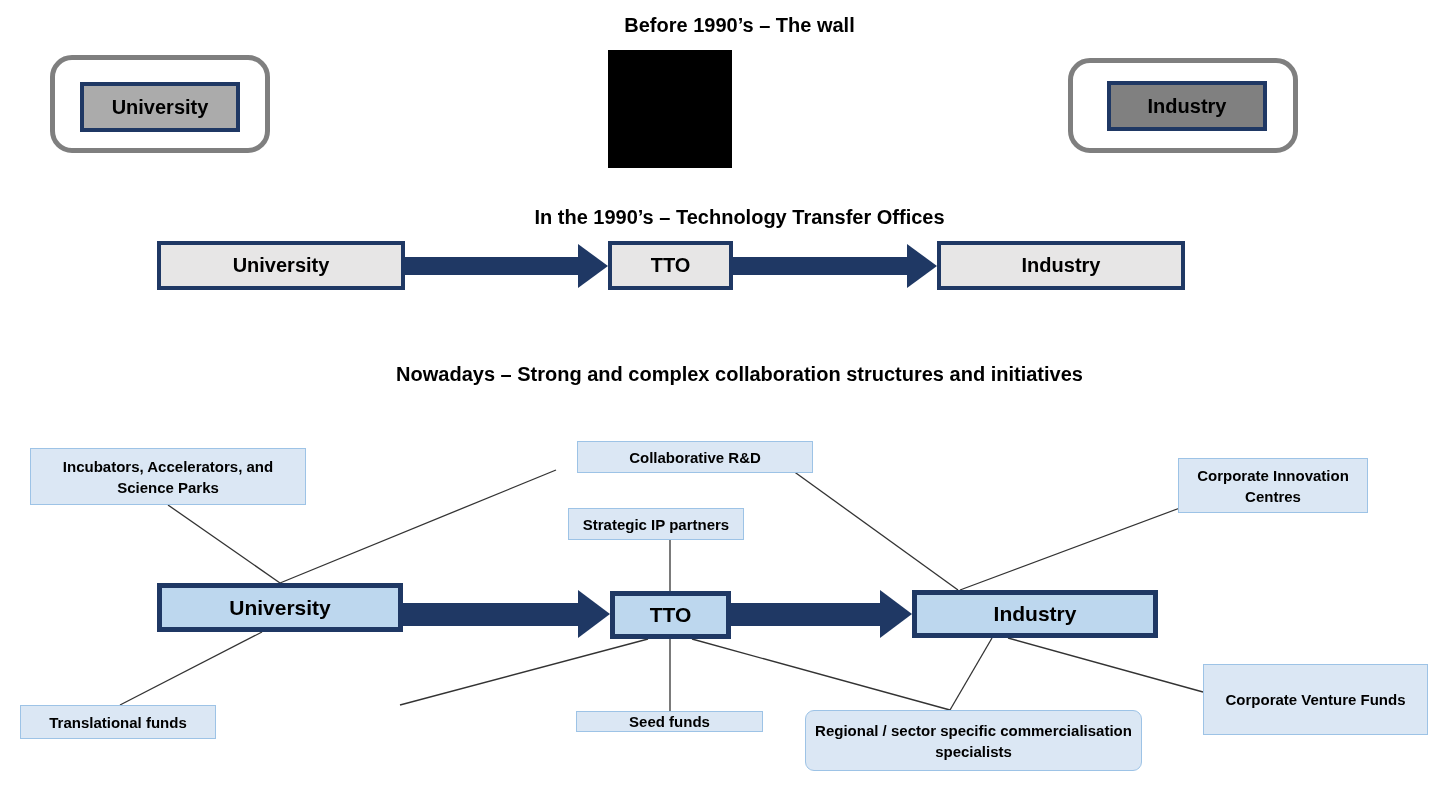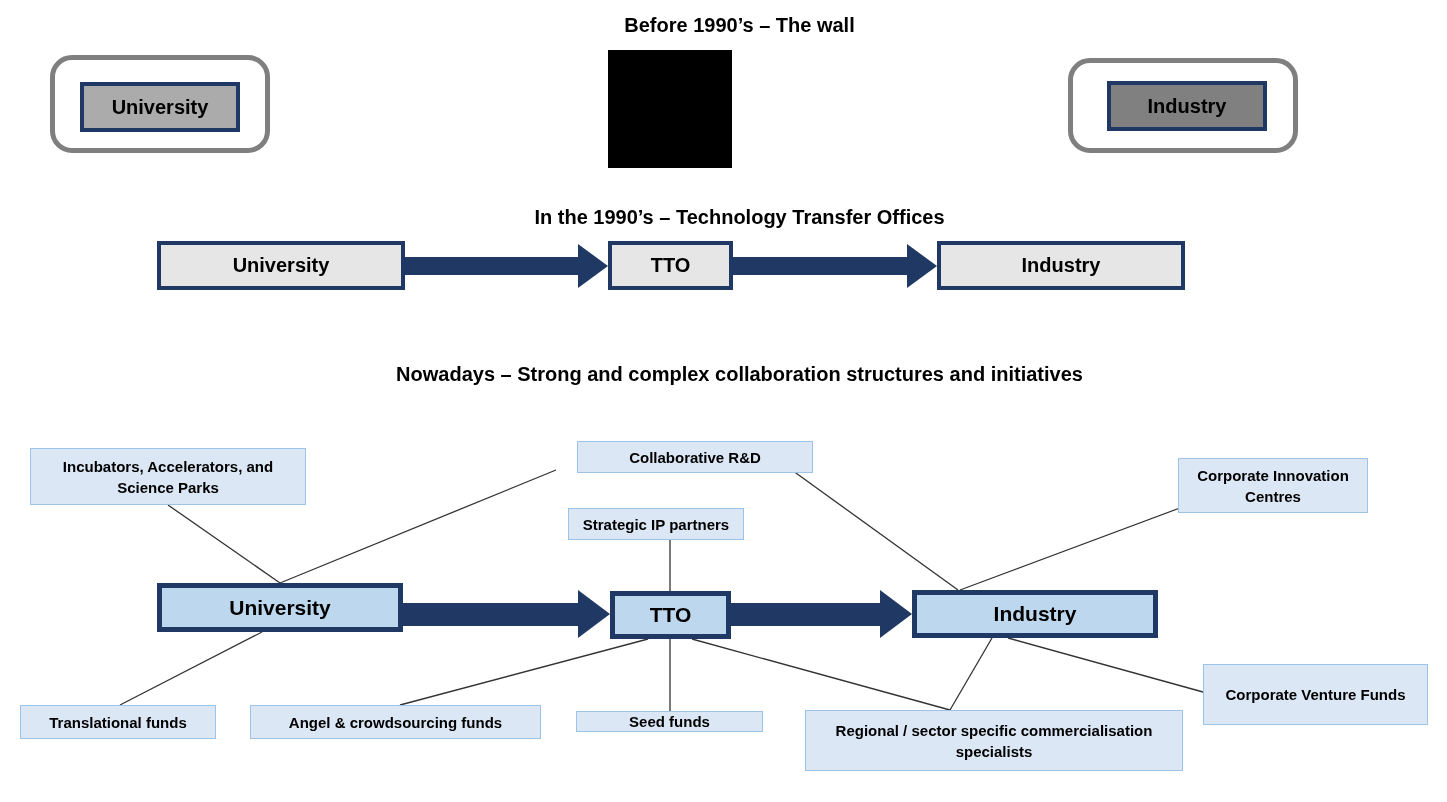--- a/index.html
+++ b/index.html
@@ -116,30 +116,27 @@
   </div>
   <div class="abs cbox sat" style="left:568px;top:508px;width:176px;height:32px;">
     <span>Strategic IP partners</span>
   </div>
   <div class="abs cbox sat" style="left:1178px;top:458px;width:190px;height:55px;">
     <span>Corporate Innovation Centres</span>
   </div>
   <div class="abs cbox sat" style="left:20px;top:705px;width:196px;height:34px;">
     <span>Translational funds</span>
   </div>
-  <div class="abs cbox sat" style="left:250px;top:705px;width:291px;height:34px;">
-    <span>Angel &amp; crowdsourcing funds</span>
-  </div>
   <div class="abs cbox sat" style="left:576px;top:711px;width:187px;height:21px;">
     <span>Seed funds</span>
   </div>
-  <div class="abs cbox sat" style="left:805px;top:710px;width:378px;height:61px;">
+  <div class="abs cbox sat" style="left:805px;top:710px;width:337px;height:61px;border-radius:9px;">
     <span>Regional / sector specific commercialisation specialists</span>
   </div>
-  <div class="abs cbox sat" style="left:1203px;top:664px;width:225px;height:61px;">
+  <div class="abs cbox sat" style="left:1203px;top:664px;width:225px;height:71px;">
     <span>Corporate Venture Funds</span>
   </div>
 
   <div class="abs cbox mblue" style="left:157px;top:583px;width:246px;height:49px;">
     <span>University</span>
   </div>
   <div class="arrow a3" style="left:403px;top:590px;height:48px;">
     <div class="shaft" style="width:175px;"></div>
     <div class="head"></div>
   </div>

